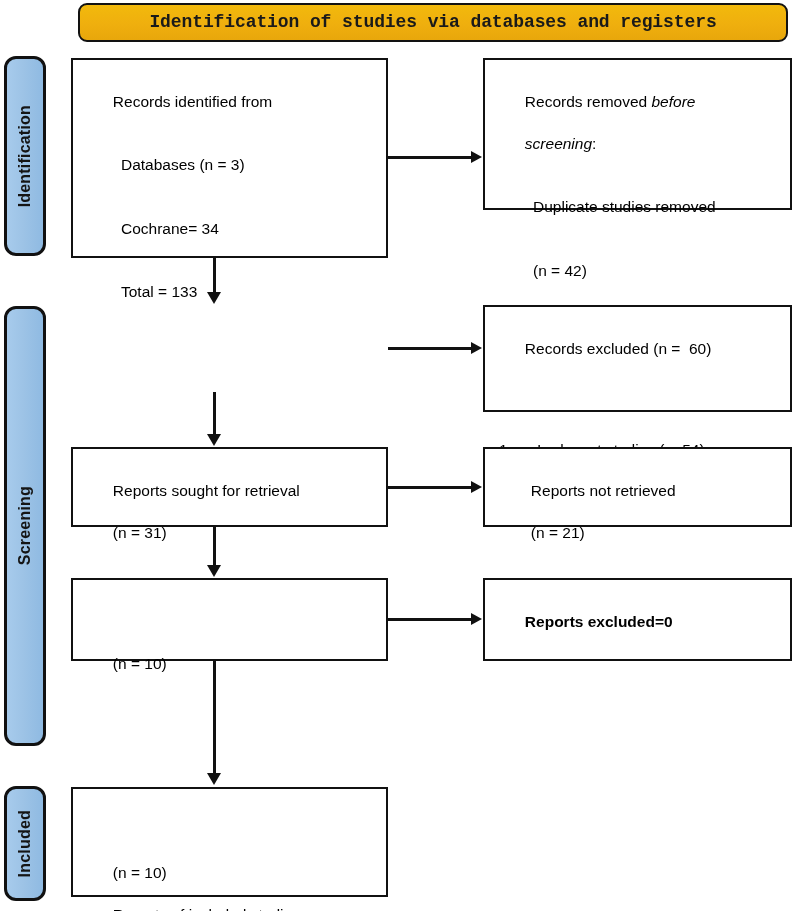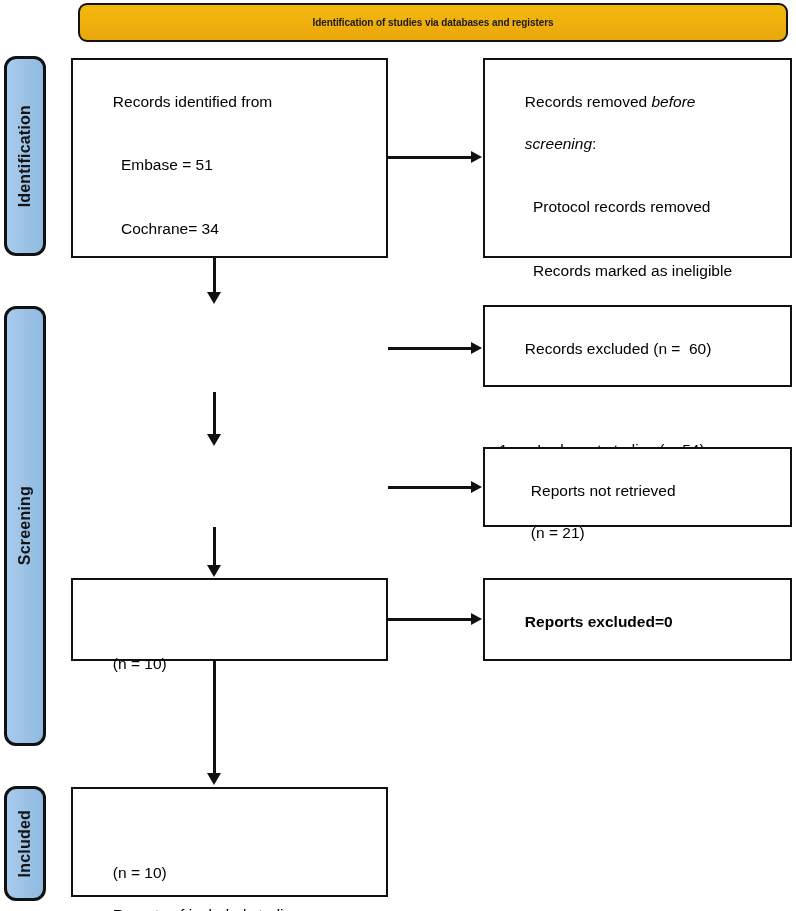--- a/index.html
+++ b/index.html
@@ -28,26 +28,27 @@
     height: 39px;
     background: linear-gradient(180deg, #F2B90C 0%, #EFAF0E 55%, #E8A70B 100%);
     border: 2px solid #121212;
     border-radius: 9px;
     box-sizing: border-box;
     display: flex;
     align-items: center;
     justify-content: center;
   }
   .header-banner-label {
-    font-size: 10px;
+    font-size: 18px;
     font-weight: bold;
     letter-spacing: -0.1px;
     color: #1a1a1a;
     text-align: center;
     line-height: 1.1;
+    font-family: Liberation Mono, monospace;
   }
 
   
   .stage-tab {
     position: absolute;
     left: 4px;
     width: 42px;
     background: linear-gradient(90deg, #A7CBEC 0%, #9DC3E6 45%, #8FBAE2 100%);
     border: 3px solid #111111;
     border-radius: 12px;
@@ -82,23 +83,23 @@
     line-height: 1.36;
     color: #000000;
     white-space: pre-wrap;
   }
   .flow-box-text .ital { font-style: italic; }
 
   .box-left  { left: 71px;  width: 317px; }
   .box-right { left: 483px; width: 309px; }
 
   #box-identified      { top: 58px;  height: 200px; }
-  #box-removed         { top: 58px;  height: 200px; }
+  #box-removed         { top: 58px;  height: 152px; }
   #box-screened        { top: 305px; height: 87px;  }
-  #box-excluded        { top: 305px; height: 82px; }
+  #box-excluded        { top: 305px; height: 107px; }
   #box-sought          { top: 447px; height: 80px;  }
   #box-not-retrieved   { top: 447px; height: 80px; padding-left: 20px;  }
   #box-assessed        { top: 578px; height: 83px;  }
   #box-rep-excluded    { top: 578px; height: 83px; font-weight: bold;  }
   #box-included        { top: 787px; height: 110px; }
 
   
   .indent-1 { padding-left: 34px; display: block; }
   .num-list { margin-top: 17px; }
   .num-row { display: flex; }
@@ -143,30 +144,32 @@
   <div class="stage-tab" id="stage-screening">
     <span class="stage-tab-label">Screening</span>
   </div>
   <div class="stage-tab" id="stage-included">
     <span class="stage-tab-label">Included</span>
   </div>
 
   <div class="flow-box box-left" id="box-identified">
     <div class="flow-box-text">
       <span>Records identified from</span><br>
-      <span class="indent-1">Embase = 51</span>
+      <span class="indent-1">Databases (n = 3)</span>
       <span class="indent-1">Cochrane= 34</span>
+      <span class="indent-1">Total = 133</span>
     </div>
   </div>
 
   <div class="flow-box box-right" id="box-removed">
     <div class="flow-box-text">
       <span>Records removed </span><span class="ital">before</span><br>
       <span class="ital">screening</span><span>:</span><br>
-      <span class="indent-1">Protocol records removed</span>
+      <span class="indent-1">Duplicate studies removed</span>
+      <span class="indent-1">(n = 42)</span>
       <span class="indent-1">Records marked as ineligible</span>
       <span>by automation tools (n = 42)</span>
     </div>
   </div>
 
 
   <div class="flow-box box-right" id="box-excluded">
     <div class="flow-box-text">
       <span>Records excluded (n =  60)</span>
       <div class="num-list">
@@ -175,20 +178,26 @@
           <span>Irrelevant studies (n=54)</span>
         </div>
         <div class="num-row">
           <span class="num">2.</span>
           <span>Protocol (n=6)</span>
         </div>
       </div>
     </div>
   </div>
 
+  <div class="flow-box box-left" id="box-sought">
+    <div class="flow-box-text">
+      <span>Reports sought for retrieval</span><br>
+      <span>(n = 31)</span>
+    </div>
+  </div>
 
   <div class="flow-box box-right" id="box-not-retrieved">
     <div class="flow-box-text">
       <span>Reports not retrieved</span><br>
       <span>(n = 21)</span>
     </div>
   </div>
 
   <div class="flow-box box-left" id="box-assessed">
     <div class="flow-box-text">

